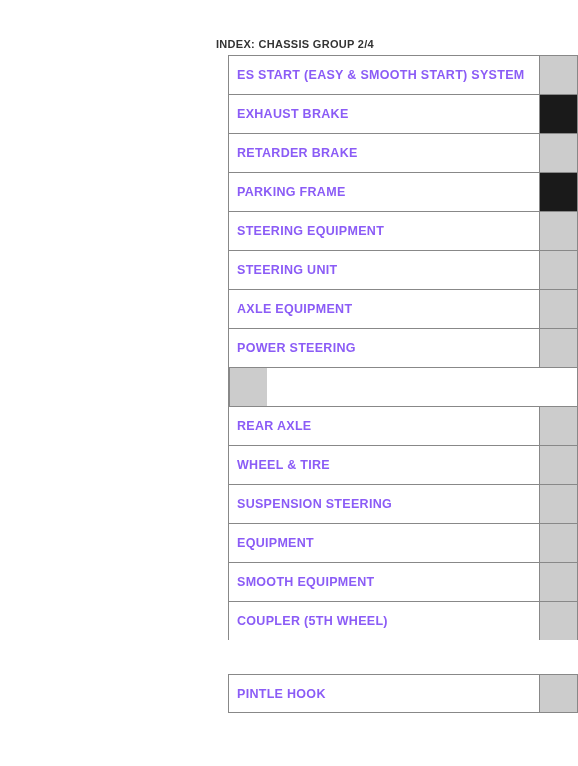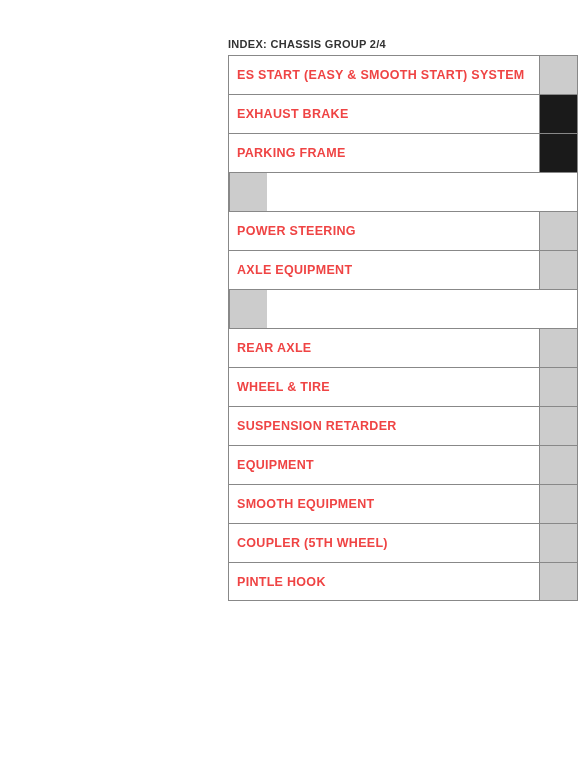--- a/index.html
+++ b/index.html
@@ -19,21 +19,21 @@
     .page-container {
       width: 578px;
       height: 766px;
       background: #ffffff;
       position: relative;
     }
 
     .index-label {
       position: absolute;
       top: 38px;
-      left: 228px;
+      left: 216px;
       font-size: 11px;
       font-weight: bold;
       color: #333333;
       letter-spacing: 0.3px;
     }
 
     .table-container {
       position: absolute;
       top: 55px;
       left: 228px;
@@ -45,28 +45,29 @@
       display: flex;
       flex-direction: row;
       border: 1px solid #888888;
       border-bottom: none;
       height: 39px;
       align-items: center;
     }
 
     .table-row:last-child {
       border-bottom: 1px solid #888888;
+      margin-top: 34px;
     }
 
     .row-label {
       flex: 1;
       padding-left: 8px;
       font-size: 12.5px;
       font-weight: bold;
-      color: #ef4444;
+      color: #8b5cf6;
       letter-spacing: 0.3px;
       background: #ffffff;
     }
 
     .row-indicator {
       width: 38px;
       height: 100%;
       background: #cccccc;
       border-left: 1px solid #888888;
       flex-shrink: 0;
@@ -90,47 +91,56 @@
   <div class="table-container" id="table-container">
   <div class="table-row">
         <div class="row-label">ES START (EASY &amp; SMOOTH START) SYSTEM</div>
         <div class="row-indicator light"></div>
       </div>
       <div class="table-row">
         <div class="row-label">EXHAUST BRAKE</div>
         <div class="row-indicator dark"></div>
       </div>
       <div class="table-row">
+        <div class="row-label">RETARDER BRAKE</div>
+        <div class="row-indicator light"></div>
+      </div>
+      <div class="table-row">
         <div class="row-label">PARKING FRAME</div>
         <div class="row-indicator dark"></div>
       </div>
       <div class="table-row">
+        <div class="row-label">STEERING EQUIPMENT</div>
+        <div class="row-indicator light"></div>
+      </div>
+      <div class="table-row">
+        <div class="row-label">STEERING UNIT</div>
+        <div class="row-indicator light"></div>
+      </div>
+      <div class="table-row">
+        <div class="row-label">AXLE EQUIPMENT</div>
         <div class="row-indicator light"></div>
       </div>
       <div class="table-row">
         <div class="row-label">POWER STEERING</div>
-        <div class="row-indicator light"></div>
-      </div>
-      <div class="table-row">
-        <div class="row-label">AXLE EQUIPMENT</div>
         <div class="row-indicator light"></div>
       </div>
       <div class="table-row">
         <div class="row-indicator light"></div>
       </div>
       <div class="table-row">
         <div class="row-label">REAR AXLE</div>
         <div class="row-indicator light"></div>
       </div>
       <div class="table-row">
         <div class="row-label">WHEEL &amp; TIRE</div>
         <div class="row-indicator light"></div>
       </div>
       <div class="table-row">
-        <div class="row-label">SUSPENSION RETARDER</div>
+        <div class="row-label">SUSPENSION STEERING</div>
         <div class="row-indicator light"></div>
       </div>
       <div class="table-row">
         <div class="row-label">EQUIPMENT</div>
         <div class="row-indicator light"></div>
       </div>
       <div class="table-row">
         <div class="row-label">SMOOTH EQUIPMENT</div>
         <div class="row-indicator light"></div>
       </div>

